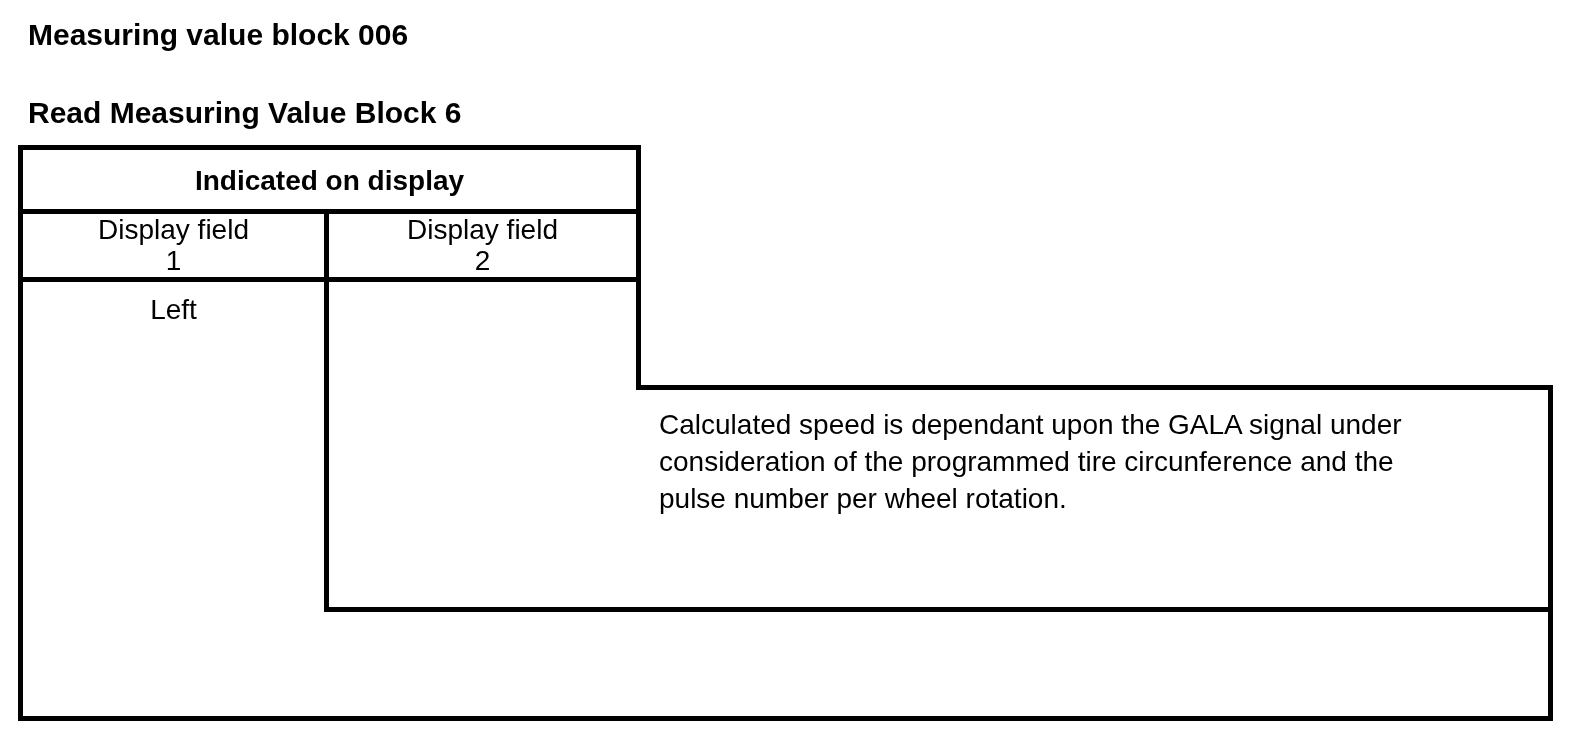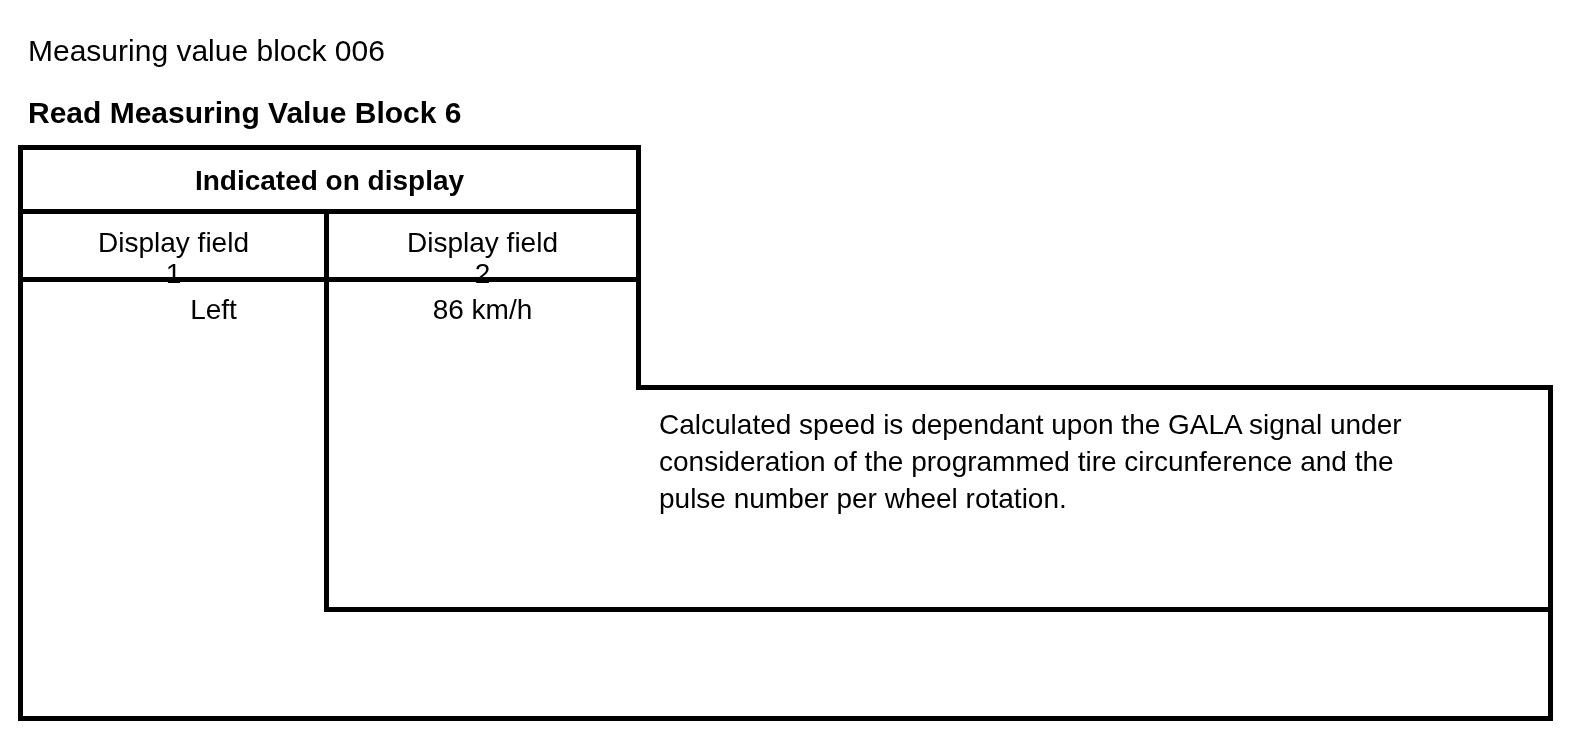--- a/index.html
+++ b/index.html
@@ -19,23 +19,23 @@
   .line {
     position: absolute;
     background: #000000;
   }
   .txt {
     position: absolute;
     color: #000000;
   }
   .page-title {
     left: 28px;
-    top: 28px;
+    top: 12px;
     font-size: 30px;
-    font-weight: normal;
+    font-weight: bold;
     line-height: 46px;
     white-space: nowrap;
   }
   .page-subtitle {
     left: 28px;
     top: 58px;
     font-size: 30px;
     font-weight: bold;
     line-height: 46px;
     white-space: nowrap;
@@ -50,30 +50,29 @@
     align-items: center;
     justify-content: center;
     font-size: 28px;
     font-weight: bold;
   }
   .col-header {
     top: 214px;
     text-align: center;
     font-size: 28px;
     line-height: 31px;
-    margin-top: 13px;
   }
   .col-header-1 { left: 23px;  width: 301px; }
   .col-header-2 { left: 329px; width: 307px; }
   .col-value {
     top: 294px;
     text-align: center;
     font-size: 28px;
   }
-  .col-value-1 { left: 23px;  width: 301px; padding-left: 40px; }
+  .col-value-1 { left: 23px;  width: 301px; }
   .col-value-2 { left: 329px; width: 307px; }
   .annotation-paragraph {
     left: 659px;
     top: 406px;
     width: 840px;
     font-size: 28px;
     line-height: 37px;
     white-space: pre-line;
   }
   .annotation-single {
@@ -119,20 +118,19 @@
   <div class="txt col-header col-header-1">
     <div>Display field</div>
     <div>1</div>
   </div>
   <div class="txt col-header col-header-2">
     <div>Display field</div>
     <div>2</div>
   </div>
 
   <div class="txt col-value col-value-1">Left</div>
-  <div class="txt col-value col-value-2">86 km/h</div>
 
   <div class="txt annotation-paragraph">Calculated speed is dependant upon the GALA signal under
 consideration of the programmed tire circunference and the
 pulse number per wheel rotation.</div>
 
 
 </div>
 
 </body></html>

